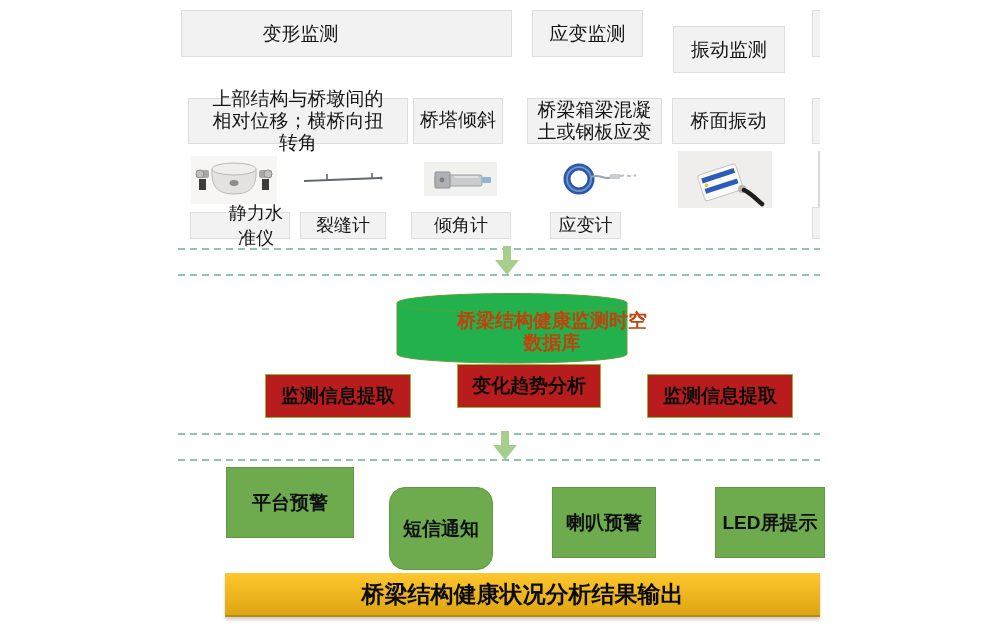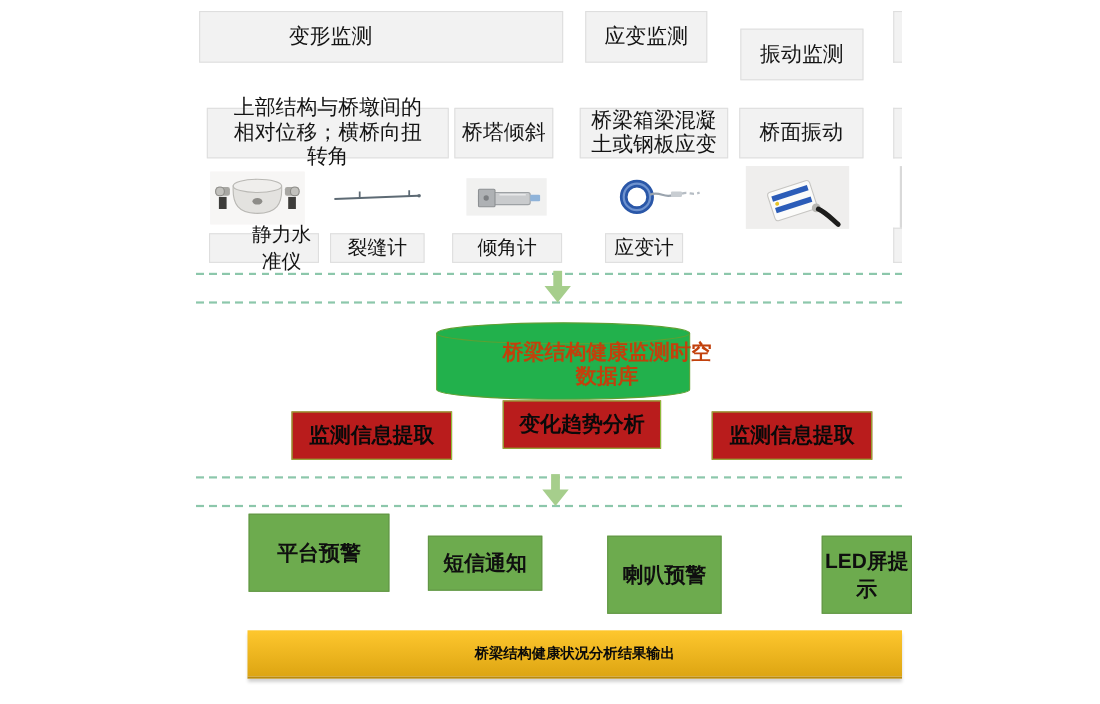--- a/index.html
+++ b/index.html
@@ -49,21 +49,21 @@
     display:flex;align-items:center;justify-content:center;text-align:center;
     font-size:19px;font-weight:bold;line-height:22px;color:#c2410c;margin-left:40px;
   }
 
   
   .output-bar{
     background:linear-gradient(#fec72e,#dda512);
     border-bottom:2px solid #bb8a0b;
     box-shadow:0 3px 3px rgba(0,0,0,0.18);
     display:flex;align-items:center;justify-content:center;
-    font-size:13px;font-weight:bold;color:#0a0a0a;
+    font-size:23px;font-weight:bold;color:#0a0a0a;
   }
 </style>
 </head>
 <body>
 
 <div class="canvas">
 
   <div class="abs grey-box hdr hdr-deform" style="left:181px;top:10px;width:331px;height:47px;">变形监测</div>
   <div class="abs grey-box hdr" style="left:532px;top:10px;width:111px;height:47px;">应变监测</div>
   <div class="abs grey-box hdr" style="left:673px;top:26px;width:112px;height:47px;">振动监测</div>
@@ -161,19 +161,19 @@
   <div class="abs green-box" style="left:647px;top:374px;width:146px;height:44px;">监测信息提取</div>
 
   <div class="abs dashed" style="left:178px;top:433px;width:642px;"></div>
   <div class="abs dashed" style="left:178px;top:459px;width:642px;"></div>
   <svg class="abs" style="left:490px;top:431px;" width="30" height="30" viewBox="0 0 30 30">
     <rect x="11" y="0" width="8" height="15" fill="#a6ce8c"></rect>
     <polygon points="3,14 27,14 15,29" fill="#a6ce8c"></polygon>
   </svg>
 
   <div class="abs alert-box" style="left:226px;top:467px;width:128px;height:71px;text-align:right;">平台预警</div>
-  <div class="abs alert-box" style="left:389px;top:487px;width:104px;height:50px;">短信通知</div>
+  <div class="abs alert-box" style="left:389px;top:487px;width:104px;height:83px;border-radius:16px;">短信通知</div>
   <div class="abs alert-box" style="left:552px;top:487px;width:104px;height:71px;">喇叭预警</div>
-  <div class="abs alert-box" style="left:715px;top:487px;width:82px;height:71px;margin-left:32px;">LED屏提示</div>
+  <div class="abs alert-box" style="left:715px;top:487px;width:110px;height:71px;">LED屏提示</div>
 
   <div class="abs output-bar" style="left:225px;top:573px;width:595px;height:44px;">桥梁结构健康状况分析结果输出</div>
 
 </div>
 
 </body></html>

